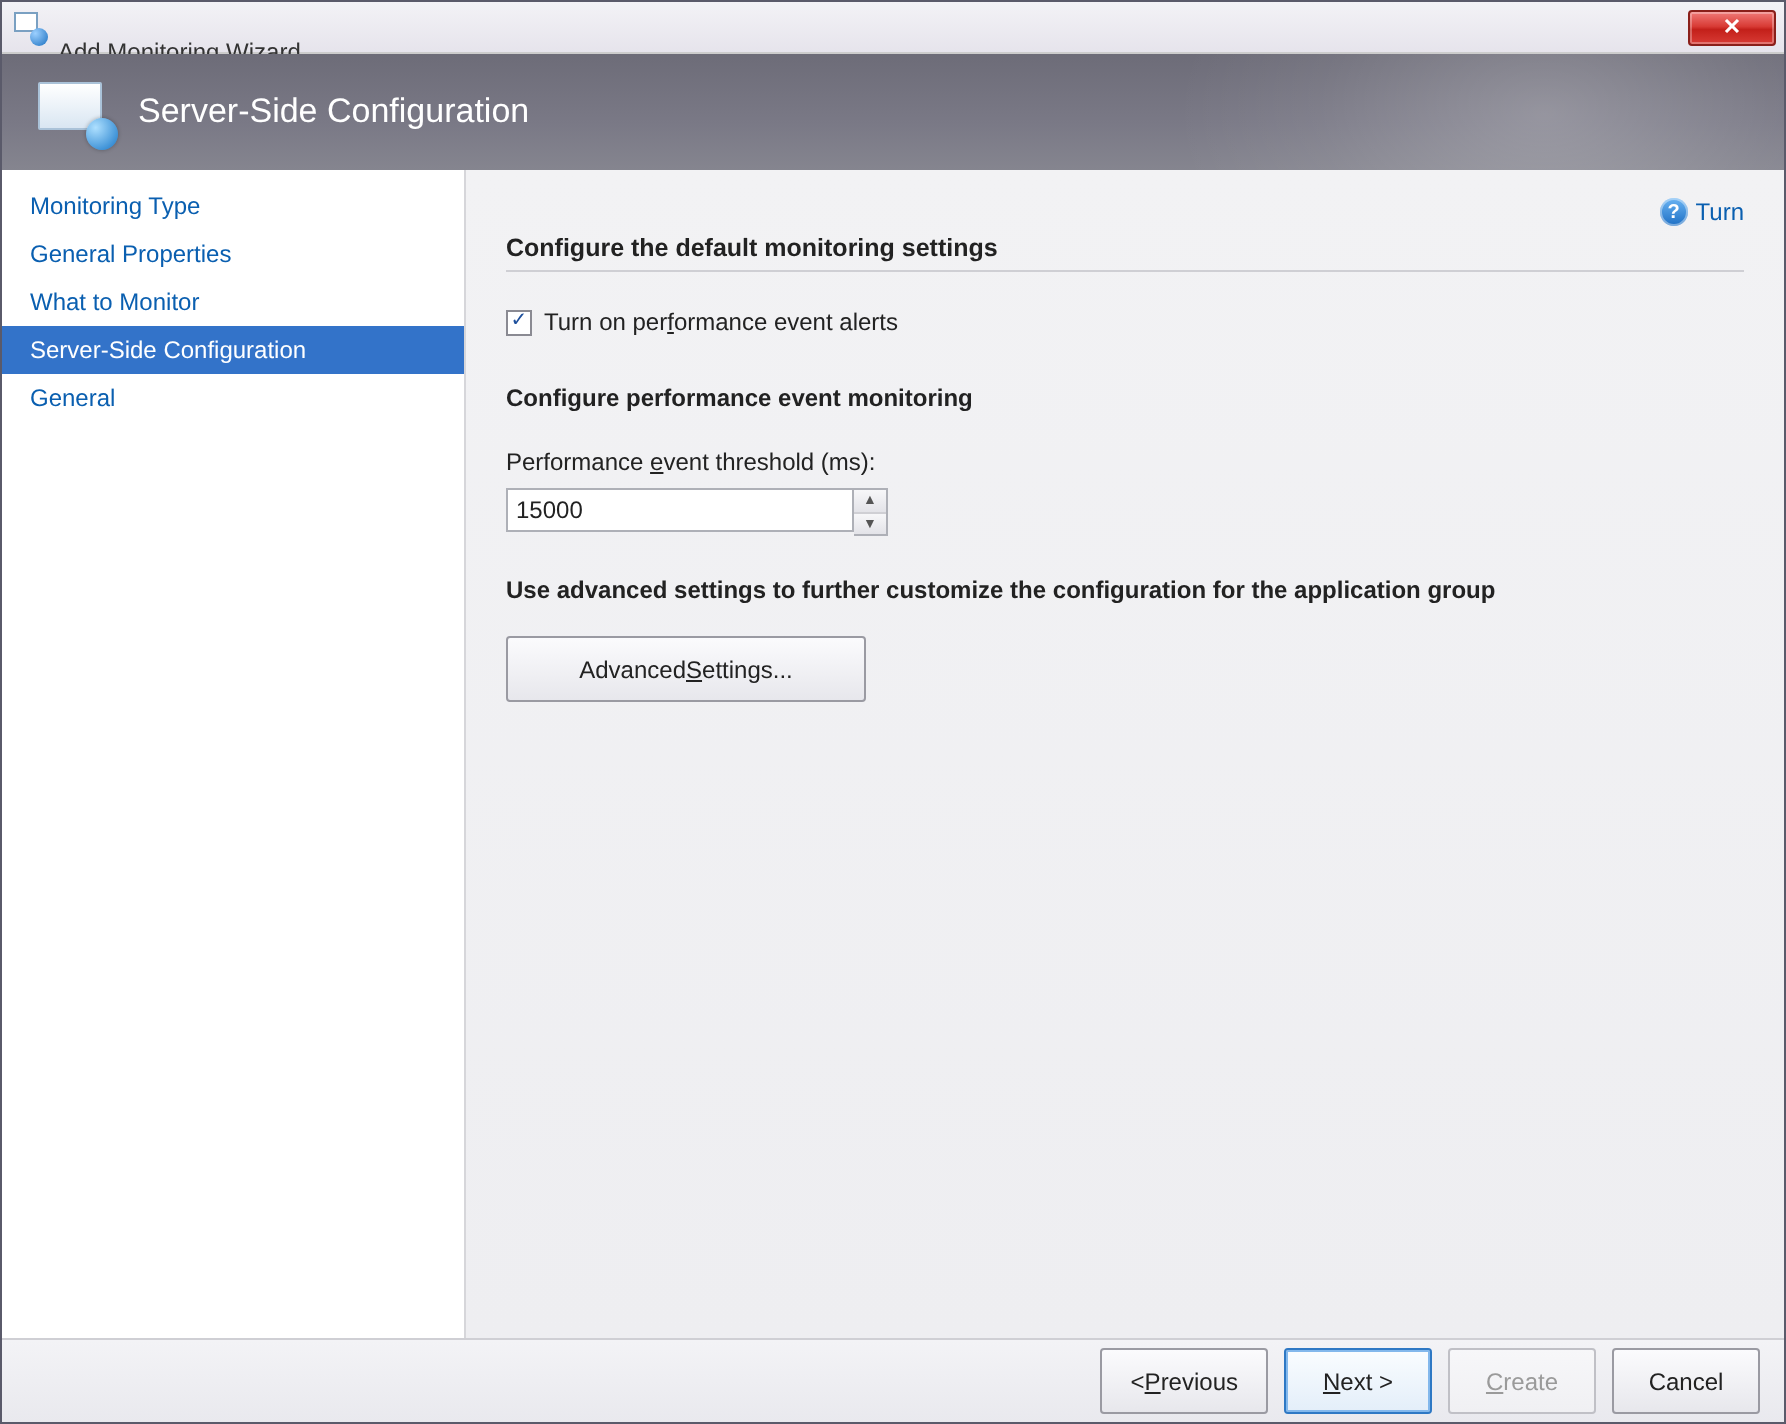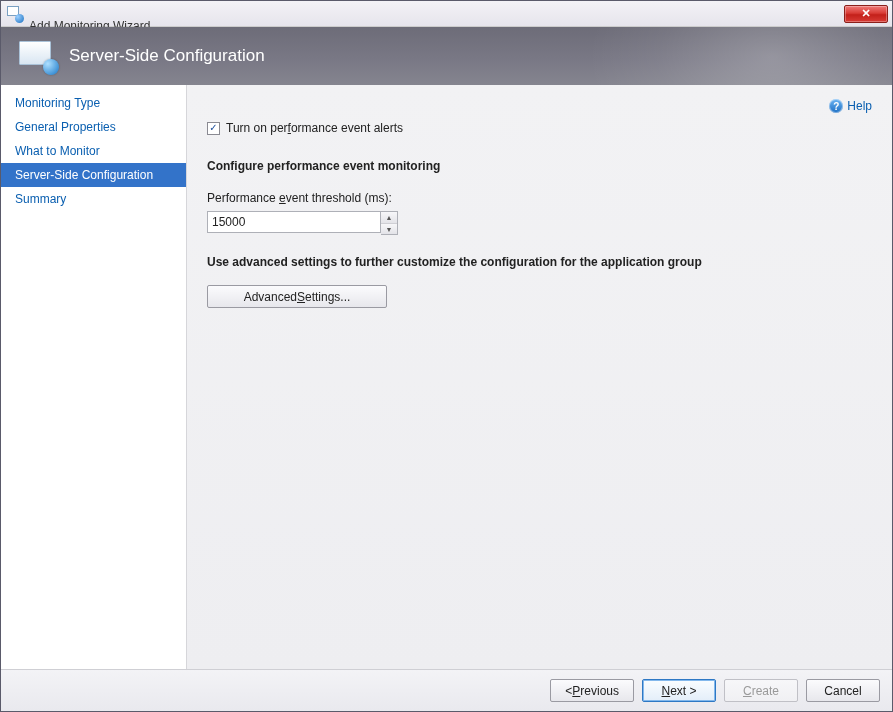--- a/index.html
+++ b/index.html
@@ -67,21 +67,21 @@
   .banner .banner-icon .sq { position:absolute; width:32px; height:24px; background:linear-gradient(to bottom,#fff,#d9e6f2); border:1px solid #aac2d8; top:0; left:0; border-radius:1px;}
   .banner .banner-icon .ball { position:absolute; width:16px; height:16px; border-radius:50%; background: radial-gradient(circle at 30% 30%, #aee0ff, #1676c8); bottom:-4px; right:-4px; box-shadow:0 0 2px rgba(0,0,0,0.3);}
   .banner .banner-title { color:#fff; font-size:17px; font-weight:400; }
   .body {
     flex:1;
     display:flex;
     background: linear-gradient(to bottom, #f2f2f4 0%, #eeeef1 100%);
     min-height:0;
   }
   .sidebar {
-    width: 186px;
+    width: 232px;
     background: #fff;
     border-right: 1px solid #d6d6da;
     padding-top: 6px;
   }
   .sidebar .nav-item {
     display:block;
     padding: 5px 12px 5px 14px;
     color: #0a5fb0;
     cursor: default;
     font-size: 12px;
@@ -125,21 +125,21 @@
   }
   .spinner-btns { display:flex; flex-direction:column; border:1px solid #aeb0b7; border-left:none; }
   .spinner-btns .sp {
     width:16px; height:11px; background:linear-gradient(to bottom,#f7f7f9,#e3e3e8);
     display:flex; align-items:center; justify-content:center;
     font-size:7px; color:#555; cursor:default;
   }
   .spinner-btns .sp + .sp { border-top:1px solid #cfcfd4; }
   .btn {
     display:inline-flex; align-items:center; justify-content:center;
-    height:23px; padding: 0 14px;
+    height:33px; padding: 0 14px;
     background: linear-gradient(to bottom,#fbfbfd,#e7e7ec);
     border:1px solid #9a9aa2; border-radius:2px;
     color:#222; font-size:12px; cursor:default;
     min-width: 74px;
   }
   .btn.wide { min-width: 180px; }
   .btn.disabled { color:#9a9a9a; border-color:#c0c0c6; background:linear-gradient(to bottom,#f7f7f9,#f0f0f3); }
   .btn.default {
     border:1px solid #2e78c4;
     box-shadow: 0 0 0 1px #83b8ec inset;
@@ -177,31 +177,32 @@
     </div>
     <div class="banner-title">Server-Side Configuration</div>
   </div>
 
   <div class="body">
     <div class="sidebar">
       <div class="nav-item"><span>Monitoring Type</span></div>
       <div class="nav-item"><span>General Properties</span></div>
       <div class="nav-item"><span>What to Monitor</span></div>
       <div class="nav-item active"><span>Server-Side Configuration</span></div>
-      <div class="nav-item"><span>Summary</span></div>
+      <div class="nav-item"><span>General</span></div>
     </div>
 
     <div class="main">
       <div class="help-row">
         <div class="help-link">
           <span class="help-icon">?</span>
-          <span>Help</span>
+          <span>Turn</span>
         </div>
       </div>
 
+      <div class="section-title">Configure the default monitoring settings</div>
 
 
       <div class="checkbox-row">
         <span class="checkbox checked"></span>
         <span class="chk-label"><span>Turn on per</span><span class="u">f</span><span>ormance event alerts</span></span>
       </div>
 
 
       <div class="group-head mt">Configure performance event monitoring</div>
       <div class="field-label"><span>Performance </span><span class="u">e</span><span>vent threshold (ms):</span></div>

